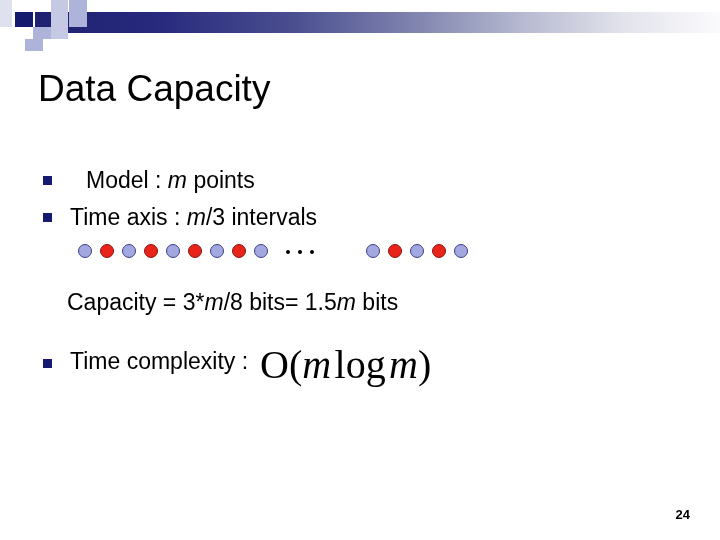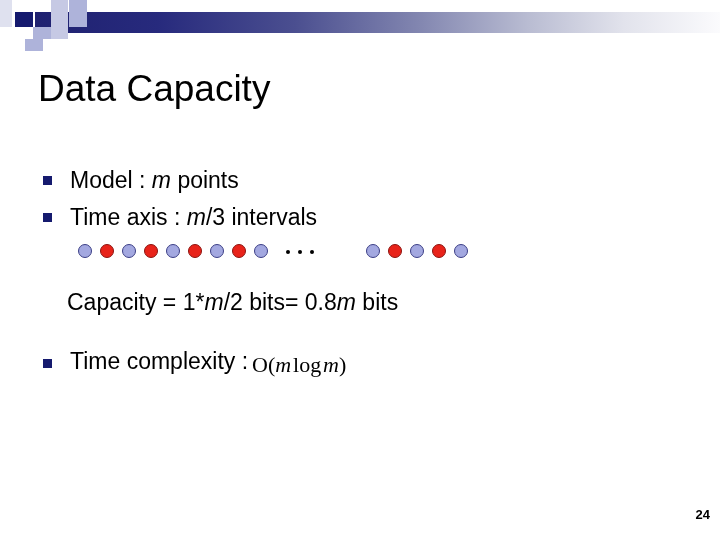--- a/index.html
+++ b/index.html
@@ -66,21 +66,21 @@
     height: 9px;
     background: #151a6e;
     margin-right: 18px;
     flex: 0 0 auto;
   }
   .bullet-text {
     font-size: 23px;
     line-height: 26px;
     color: #000000;
   }
-  .bullet-1 { left: 43px; top: 167px; }
+  .bullet-1 { left: 43px; top: 167px; gap: 16px; }
   .bullet-1 .bullet-mark { margin-top: 9px; }
   .bullet-2 { left: 43px; top: 204px; }
   .bullet-2 .bullet-mark { margin-top: 9px; }
   .bullet-3 { left: 43px; top: 348px; }
   .bullet-3 .bullet-mark { margin-top: 11px; }
 
   .mvar { font-style: italic; }
 
   
   .dot-row {
@@ -131,34 +131,34 @@
     left: 67px;
     top: 288px;
     font-size: 23px;
     line-height: 28px;
     white-space: nowrap;
   }
 
   
   .formula {
     font-family: "Liberation Serif", "DejaVu Serif", serif;
-    font-size: 22px;
+    font-size: 40px;
     line-height: 30px;
-    margin-left: 4px;
+    margin-left: 12px;
     position: relative;
     top: 2px;
     white-space: nowrap;
   }
   .formula .it { font-style: italic; }
   .formula .ro { font-style: normal; }
 
   
   .page-num {
     position: absolute;
-    right: 10px;
+    right: 30px;
     bottom: 18px;
     font-size: 13px;
     font-weight: bold;
     color: #000000;
   }
 </style>
 </head>
 <body>
 
 <div class="slide">
@@ -210,21 +210,21 @@
 
     <span class="dot-gap"></span>
 
     <span class="dot dot-blue"></span>
     <span class="dot dot-red"></span>
     <span class="dot dot-blue"></span>
     <span class="dot dot-red"></span>
     <span class="dot dot-blue"></span>
   </div>
 
-  <div class="capacity"><span>Capacity  =  1*</span><span class="mvar">m</span><span>/2 bits= 0.8</span><span class="mvar">m</span><span> bits</span></div>
+  <div class="capacity"><span>Capacity  =  3*</span><span class="mvar">m</span><span>/8 bits= 1.5</span><span class="mvar">m</span><span> bits</span></div>
 
   <div class="bullet-row bullet-3">
     <span class="bullet-mark"></span>
     <span class="bullet-text"><span>Time complexity : </span></span>
     <span class="formula"><span class="ro">O(</span><span class="it">m</span> <span class="ro">log</span> <span class="it">m</span><span class="ro">)</span></span>
   </div>
 
   <div class="page-num">24</div>
 
 </div>

